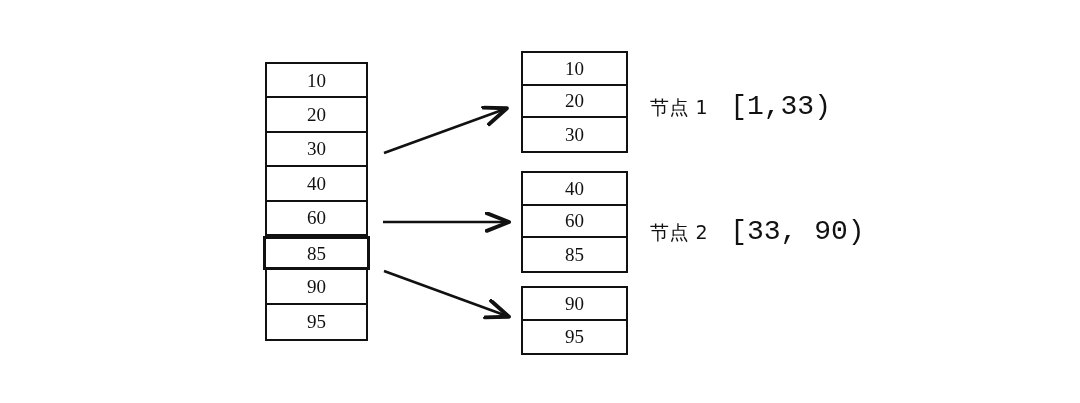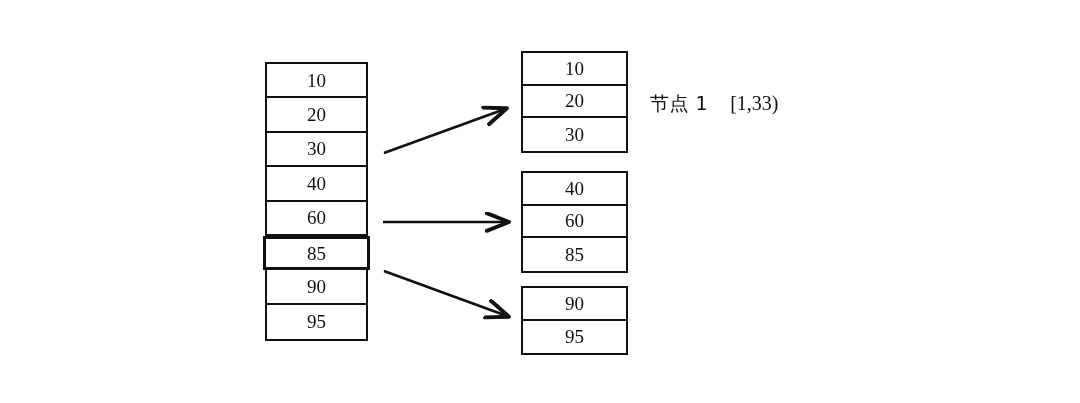--- a/index.html
+++ b/index.html
@@ -90,22 +90,22 @@
     line-height: 1;
     justify-content: flex-end;
   }
   .node-label .label-name {
     font-family: "DejaVu Sans", "Liberation Sans", sans-serif;
     font-size: 19px;
     letter-spacing: 0.5px;
   }
   .node-label .label-range {
     margin-left: 22px;
-    font-family: Liberation Serif, serif;
-    font-size: 20px;
+    font-family: Liberation Mono, monospace;
+    font-size: 28px;
   }
   #node-label-1 { left: 650px; top: 93px; }
   #node-label-2 { left: 650px; top: 218px; }
   #node-label-3 { left: 650px; top: 308px; }
 
   
   #arrow-layer {
     position: absolute;
     left: 0;
     top: 0;
@@ -149,19 +149,23 @@
   <div class="node-label" id="node-label-1">
     <span class="label-name">节点 1</span>
     <span class="label-range">[1,33)</span>
   </div>
 
   <div class="node-box" id="node-box-2">
     <div class="node-cell">40</div>
     <div class="node-cell">60</div>
     <div class="node-cell">85</div>
   </div>
+  <div class="node-label" id="node-label-2">
+    <span class="label-name">节点 2</span>
+    <span class="label-range">[33, 90)</span>
+  </div>
 
   <div class="node-box" id="node-box-3">
     <div class="node-cell">90</div>
     <div class="node-cell">95</div>
   </div>
 
 </div>
 
 </body></html>

